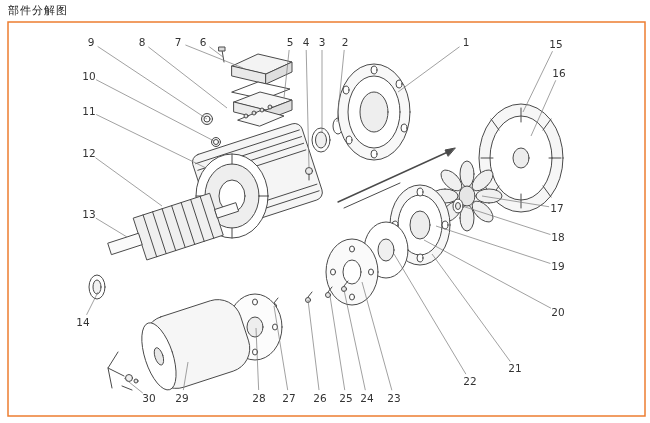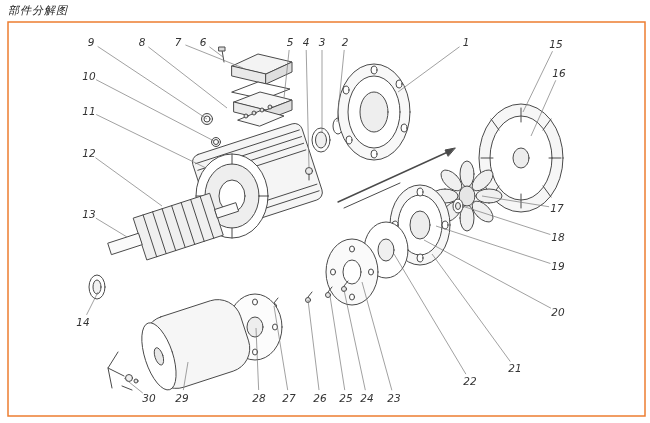--- a/index.html
+++ b/index.html
@@ -4,21 +4,21 @@
 <style>
   :root{
     --accent:#ed7d31;
     --line:#4a4a4a;
     --label:#333333;
     --bg:#ffffff;
   }
   html,body{margin:0;padding:0;background:#fff;}
   .page{
     position:relative;width:650px;height:423px;background:var(--bg);
-    font-family:"Liberation Sans",sans-serif;overflow:hidden;font-style:italic;
+    font-family:"Liberation Sans",sans-serif;overflow:hidden;
   }
   .title{
     position:absolute;left:8px;top:3px;font-size:11px;color:#222;
     letter-spacing:1px;
   }
   svg.diagram{position:absolute;left:0;top:0;width:650px;height:423px;}
   .drawing *{vector-effect:non-scaling-stroke;}
   .callouts text{
     font-family:"DejaVu Sans","Liberation Sans",sans-serif;
     font-size:10.5px;fill:var(--label);

